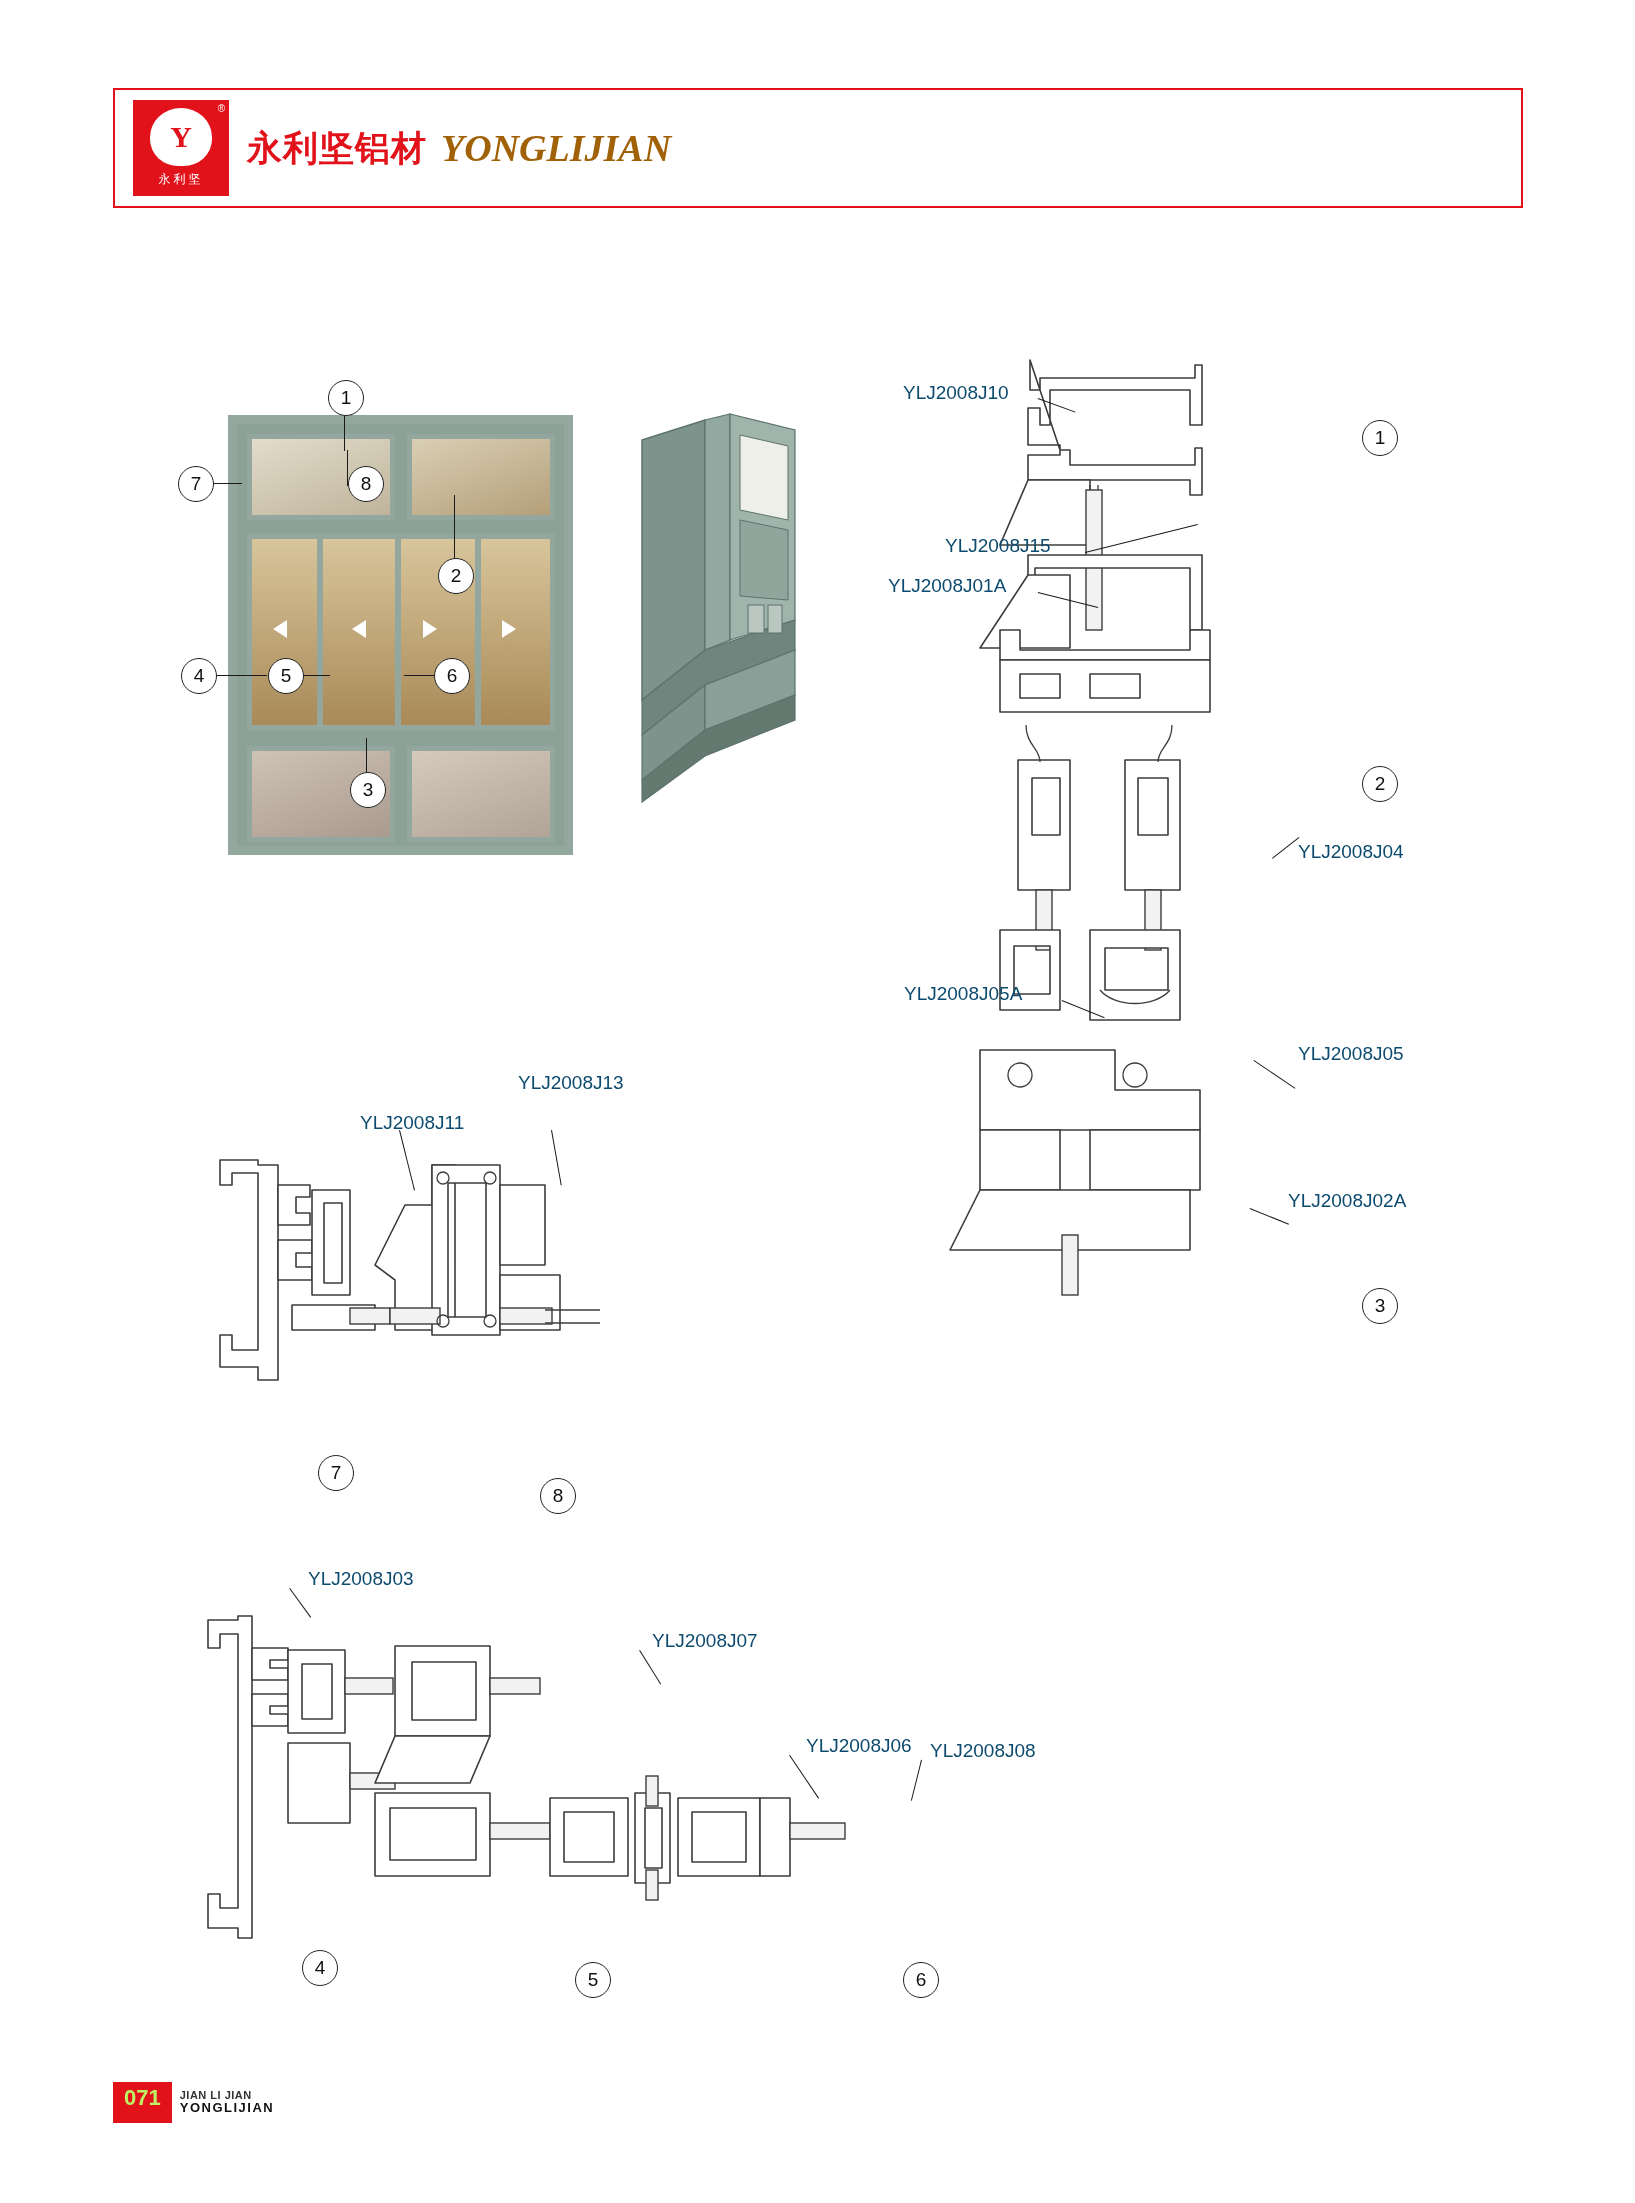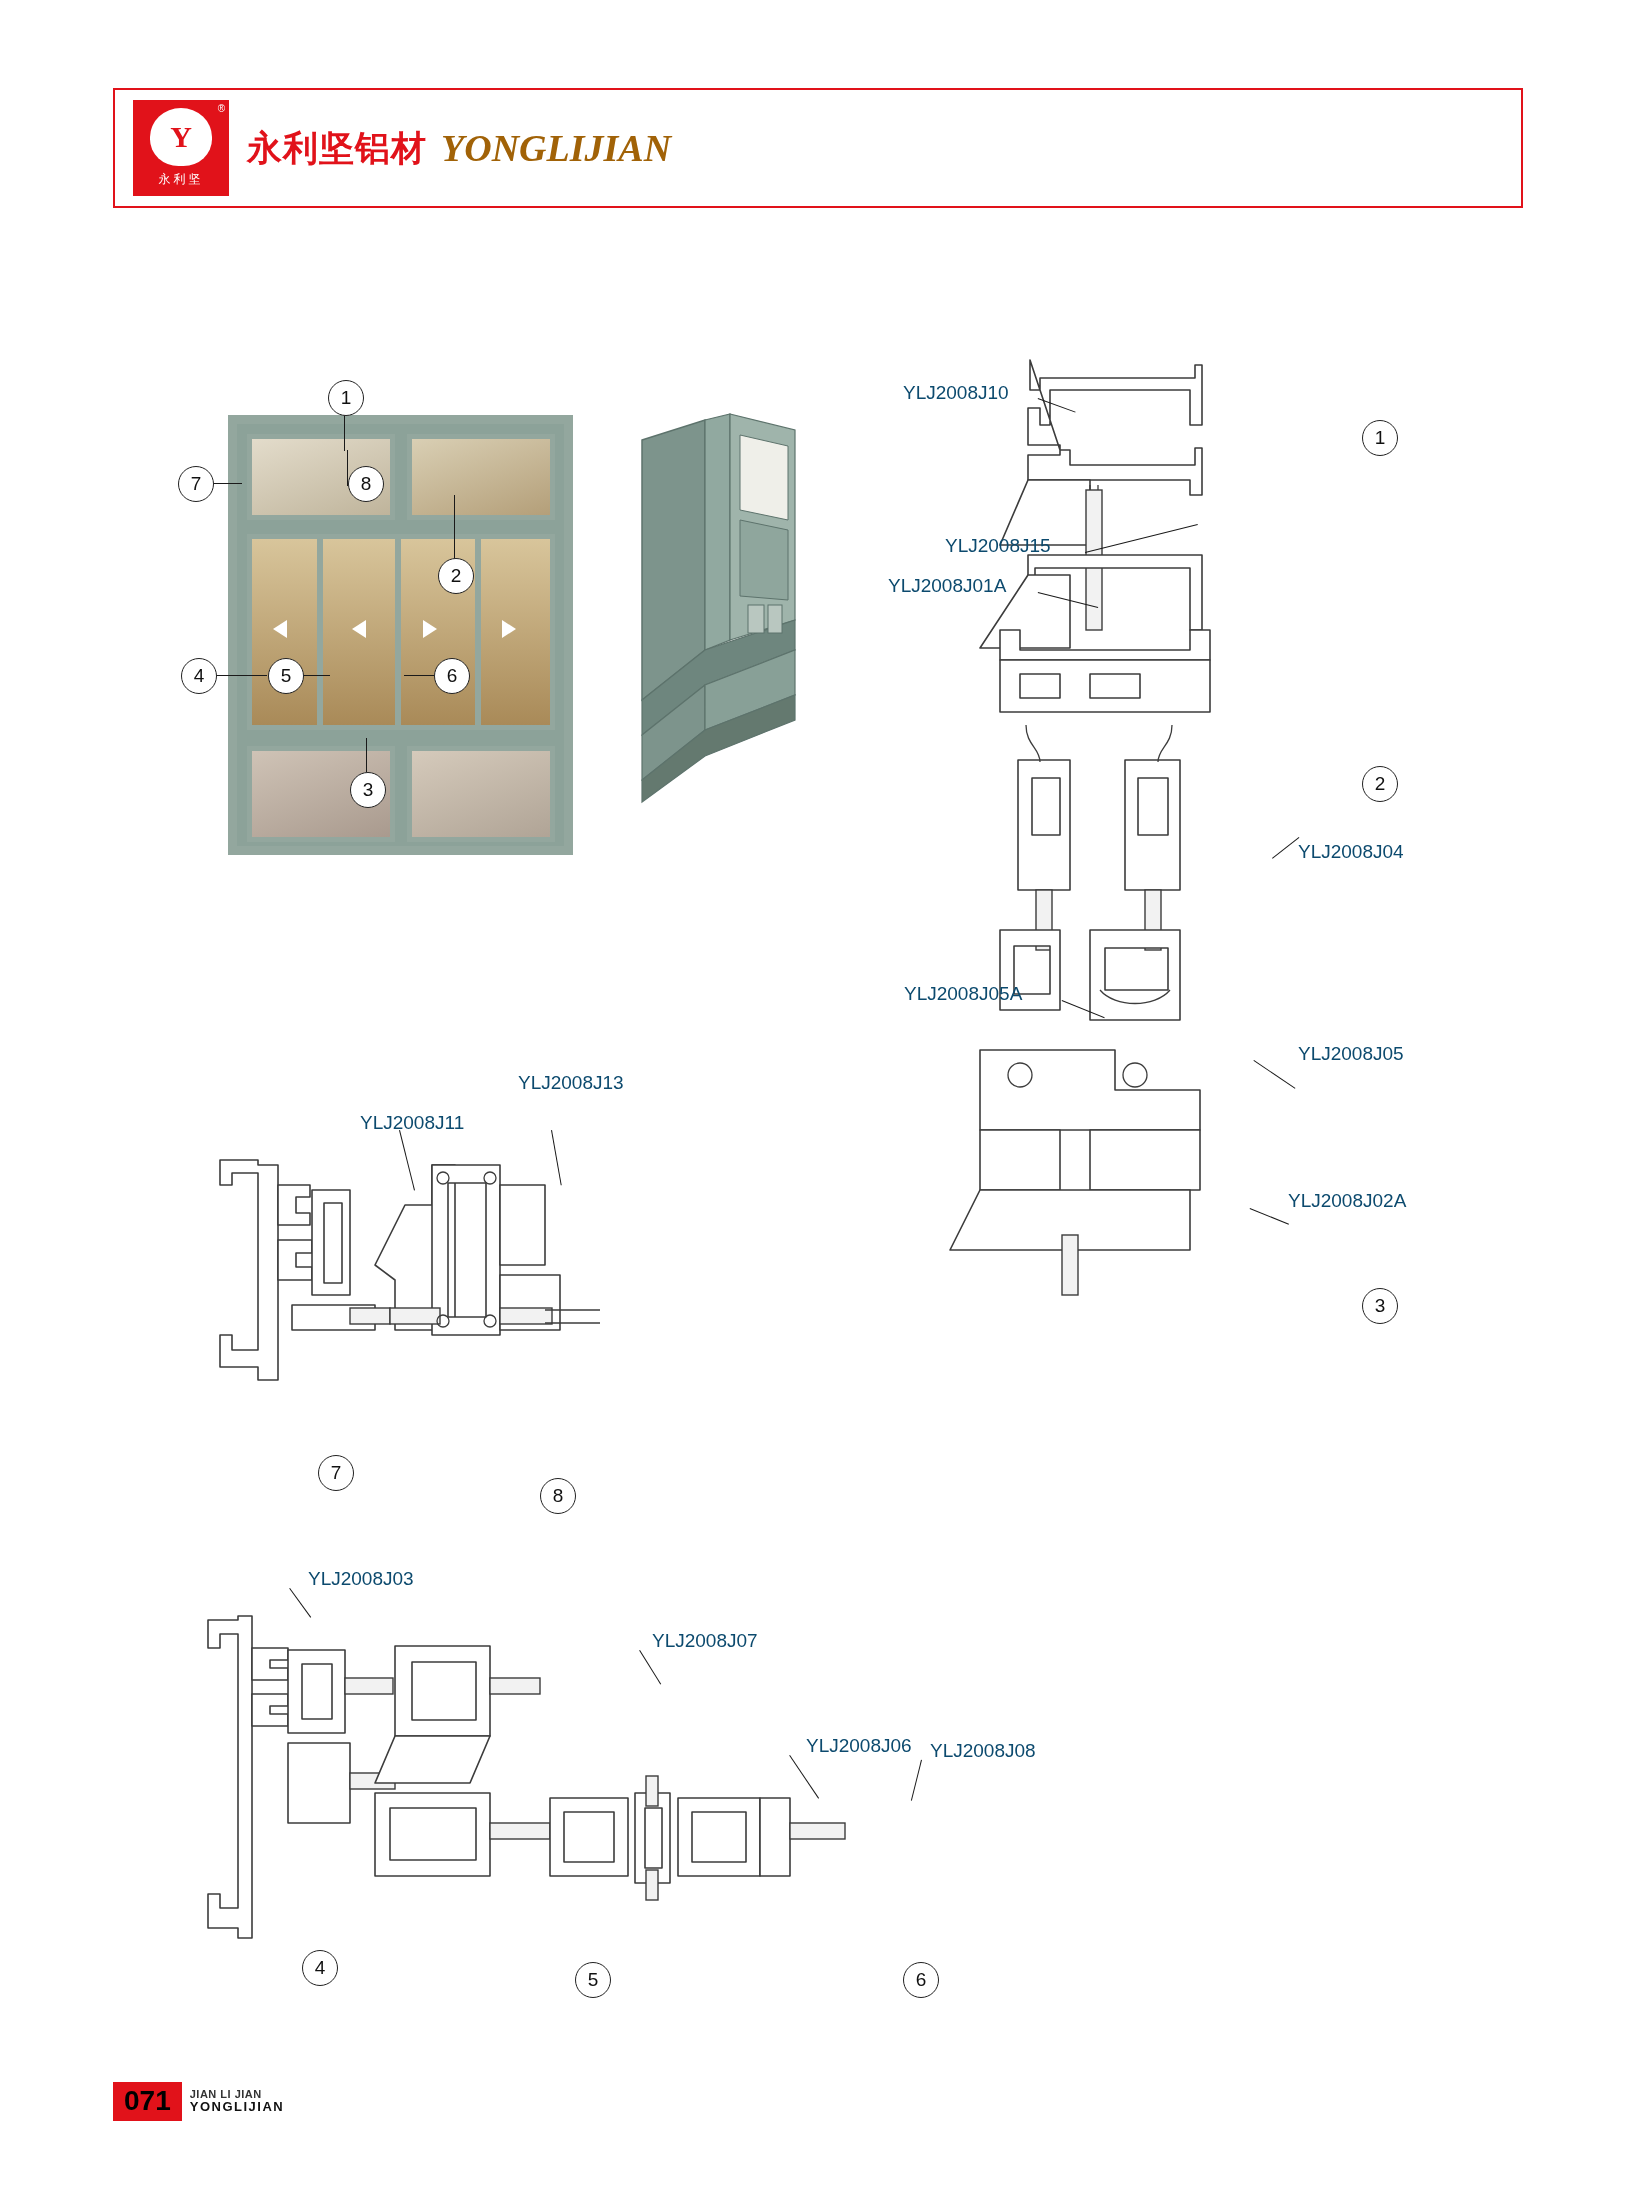--- a/index.html
+++ b/index.html
@@ -93,22 +93,22 @@
   .photo .arrow.right{border-left:14px solid #fff;}
 
   
   .corner{
     position:absolute;left:610px;top:400px;width:230px;height:410px;
   }
 
   
   .footer{position:absolute;left:113px;top:2082px;display:flex;align-items:center;}
   .pagenum{
-    background:#e1121a;color:#000000;font-weight:bold;font-size:28px;
-    padding:3px 11px 4px 11px;font-family:"Liberation Sans",sans-serif;
+    background:#e1121a;color:#bef264;font-weight:bold;font-size:22px;
+    padding:3px 11px 12px 11px;font-family:"Liberation Sans",sans-serif;
   }
   .footer-txt{margin-left:8px;line-height:1.05;}
   .footer-txt .l1{font-size:11px;color:#333;letter-spacing:.5px;font-weight:bold;}
   .footer-txt .l2{font-size:13px;color:#111;letter-spacing:1.5px;font-weight:bold;}
 
   svg{display:block;}
   .prof{fill:#ffffff;stroke:#3c3c3c;stroke-width:1.6;stroke-linejoin:round;}
   .prof2{fill:#f2f2f2;stroke:#3c3c3c;stroke-width:1.4;}
   .thin{fill:none;stroke:#3c3c3c;stroke-width:1.3;}
 </style>

